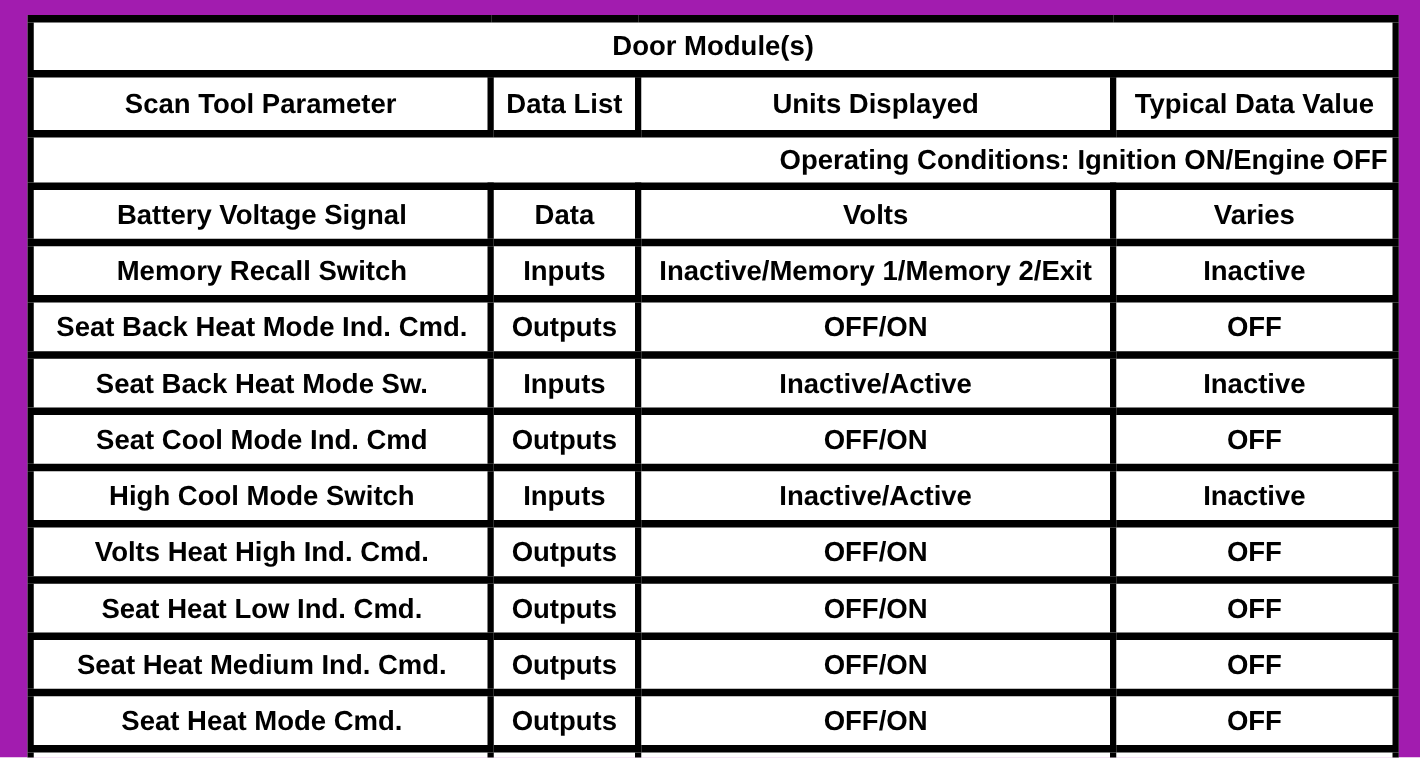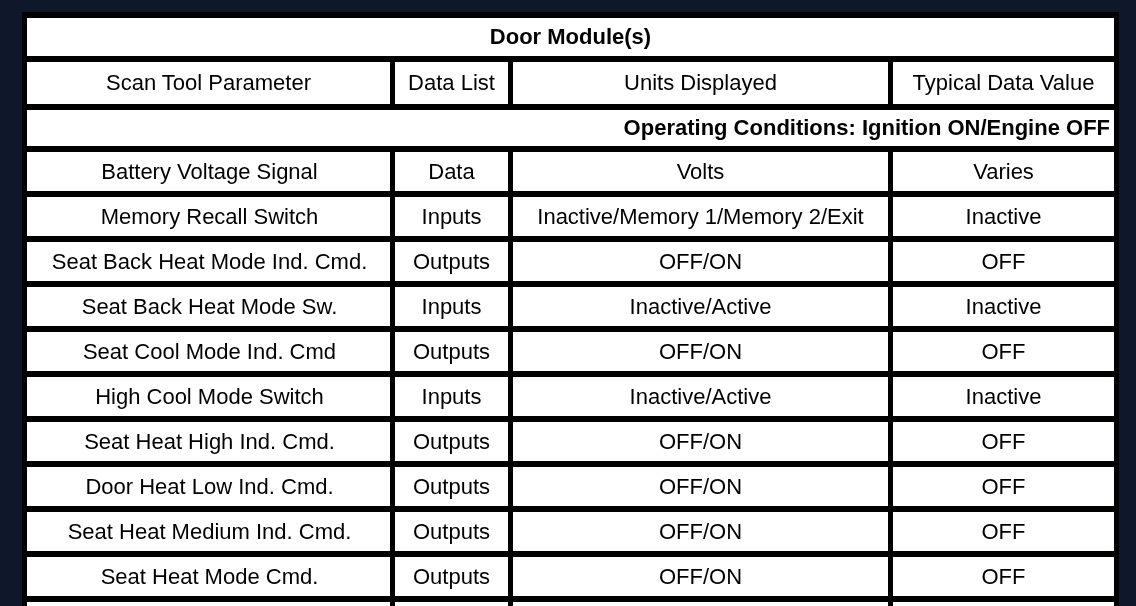--- a/index.html
+++ b/index.html
@@ -8,37 +8,37 @@
     background: #ffffff;
     width: 1136px;
     height: 606px;
     font-family: "Liberation Sans", sans-serif;
     color: #000000;
   }
   .page {
     position: relative;
     width: 1136px;
     height: 606px;
-    background: #0f172a;
+    background: #a21caf;
   }
   table.doc-table {
     position: absolute;
     left: 22px;
     top: 12px;
     width: 1092px;
     border-collapse: collapse;
     table-layout: fixed;
     background: #ffffff;
   }
   table.doc-table td, table.doc-table th {
     border-style: solid;
     border-color: #000000;
     border-width: 6px 5px; 
     font-size: 22px;
-    font-weight: normal;
+    font-weight: bold;
     vertical-align: middle;
     overflow: hidden;
     white-space: nowrap;
     padding: 2px 4px;
     text-align: center;
   }
   tr.title-row td {
     font-weight: bold;
     height: 34px;
   }
@@ -120,28 +120,28 @@
     </tr>
 
     <tr class="data-row">
       <td class="cell-parameter">High Cool Mode Switch</td>
       <td class="cell-data-list">Inputs</td>
       <td class="cell-units">Inactive/Active</td>
       <td class="cell-typical">Inactive</td>
     </tr>
 
     <tr class="data-row">
-      <td class="cell-parameter">Seat Heat High Ind. Cmd.</td>
+      <td class="cell-parameter">Volts Heat High Ind. Cmd.</td>
       <td class="cell-data-list">Outputs</td>
       <td class="cell-units">OFF/ON</td>
       <td class="cell-typical">OFF</td>
     </tr>
 
     <tr class="data-row">
-      <td class="cell-parameter">Door Heat Low Ind. Cmd.</td>
+      <td class="cell-parameter">Seat Heat Low Ind. Cmd.</td>
       <td class="cell-data-list">Outputs</td>
       <td class="cell-units">OFF/ON</td>
       <td class="cell-typical">OFF</td>
     </tr>
 
     <tr class="data-row">
       <td class="cell-parameter">Seat Heat Medium Ind. Cmd.</td>
       <td class="cell-data-list">Outputs</td>
       <td class="cell-units">OFF/ON</td>
       <td class="cell-typical">OFF</td>

